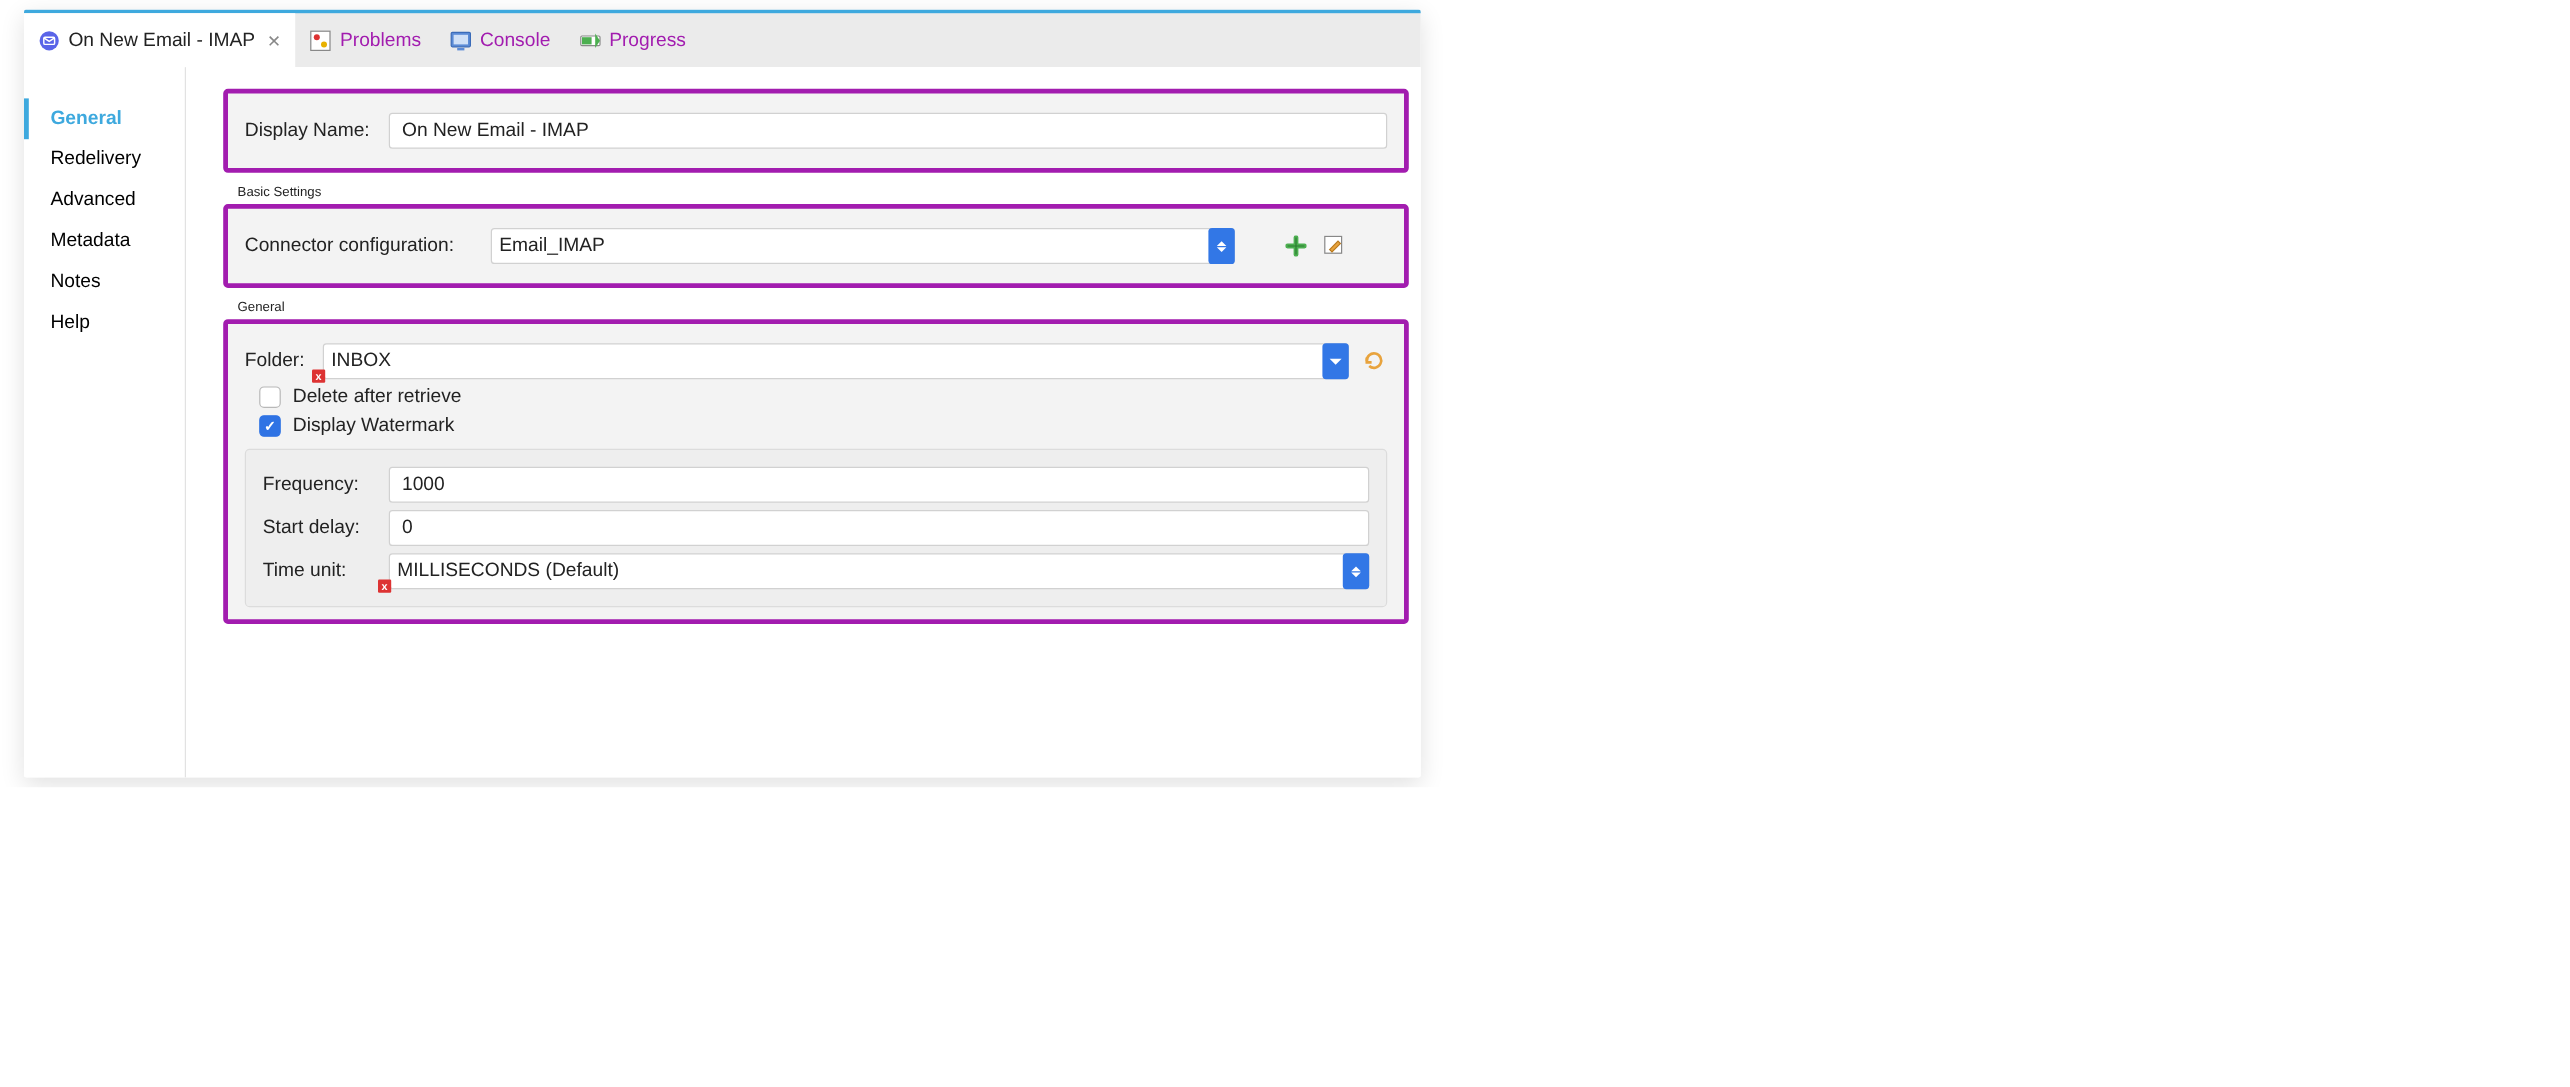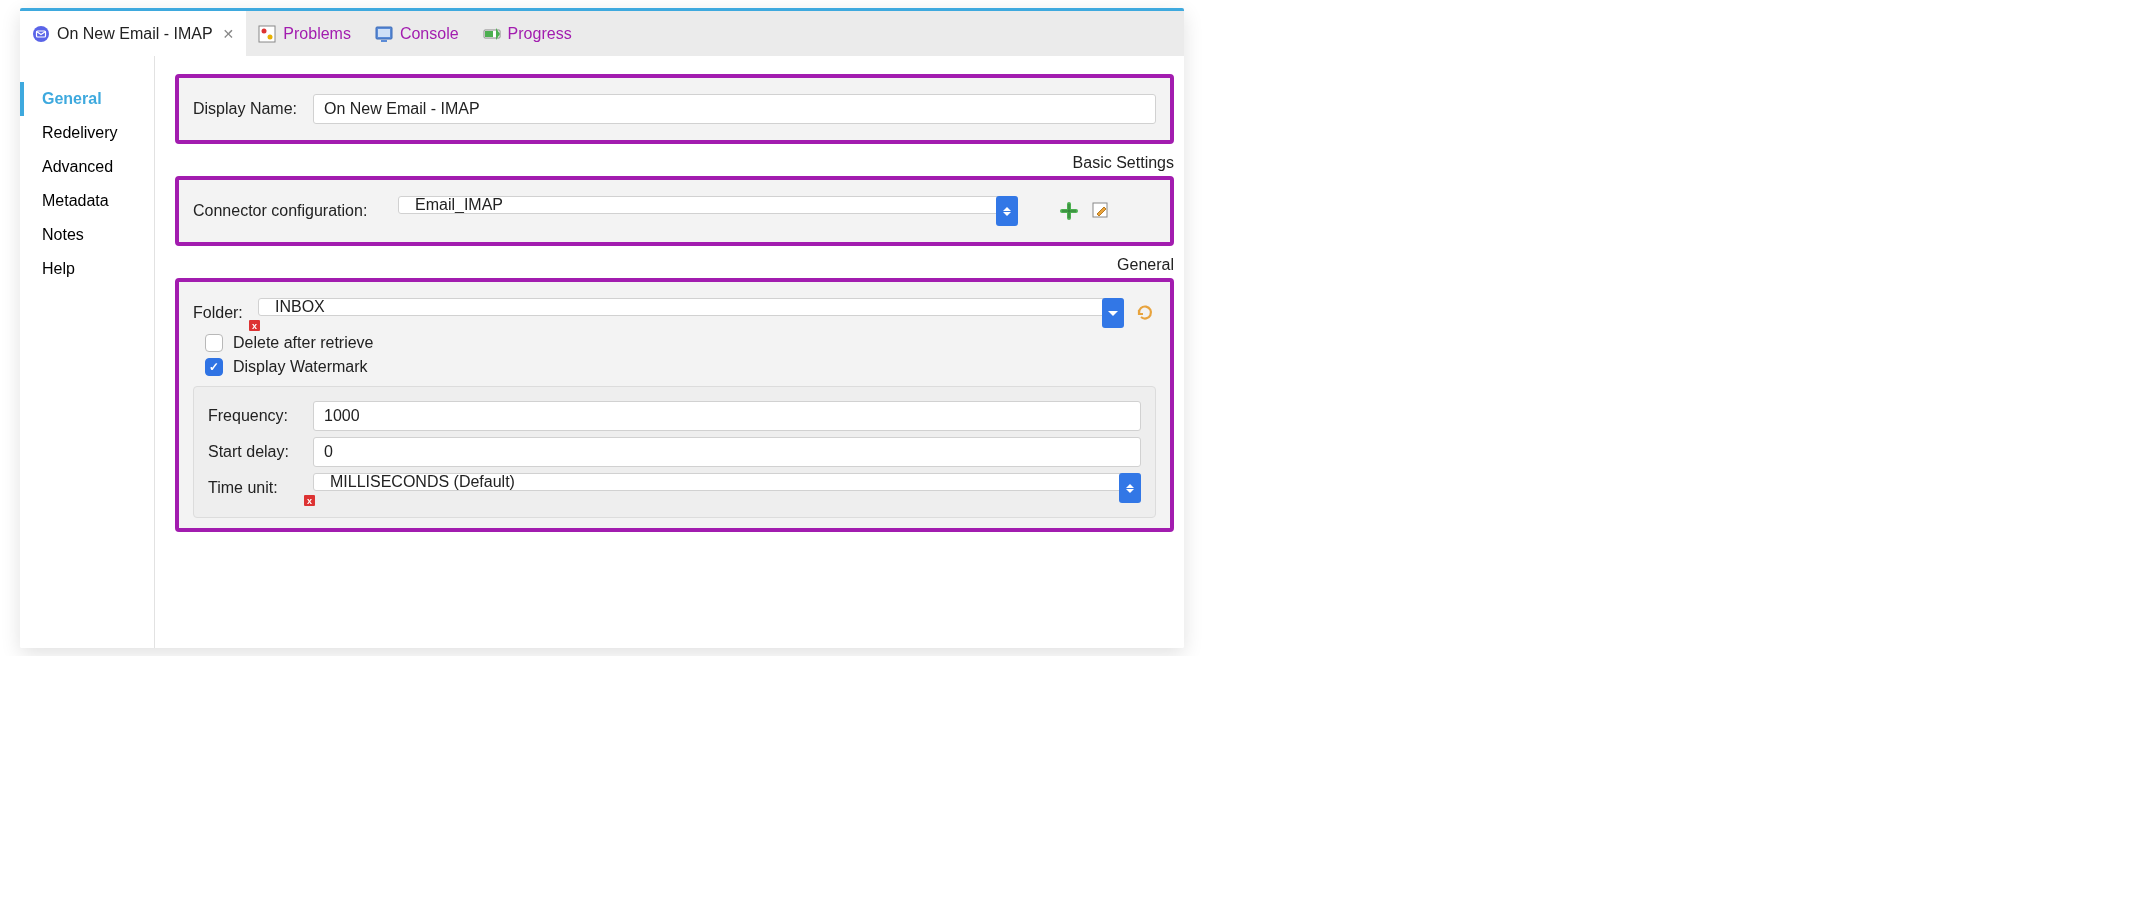--- a/index.html
+++ b/index.html
@@ -48,20 +48,21 @@
     margin-left: 3px;
   }
   .icon-slot {
     width: 18px; height: 18px; display:flex; align-items:center; justify-content:center;
   }
   
   .body {
     flex:1;
     display:flex;
     background:#fff;
+    gap:11px;
   }
   .sidebar {
     width: 135px;
     border-right: 1px solid #e2e2e2;
     padding-top: 26px;
   }
   .sidebar-item {
     padding: 8px 0 8px 18px;
     font-size: 16px;
     color: #000000;
@@ -99,37 +100,36 @@
     flex:1;
     height: 30px;
     background:#fff;
     border:1px solid #d1d1d1;
     border-radius:3px;
     padding: 2px 10px;
     font-size: 16px;
     color:#222;
   }
   .section-title {
-    font-size: 16px;
+    font-size: 11px;
     color: #222;
     margin: 6px 0 4px 12px;
-    text-align: right;
   }
   .select-wrap {
     flex:1;
     display:flex;
     position:relative;
   }
   .select-like {
     flex:1;
-    height:18px;
+    height:30px;
     background:#fff;
     border:1px solid #d1d1d1;
     border-radius:3px;
-    padding:2px 16px;
+    padding:2px 6px;
     font-size:16px;
     color:#222;
   }
   .select-arrow {
     width: 22px;
     height:30px;
     background:#3277e6;
     border-radius:3px;
     margin-left:-22px;
     position:relative;

